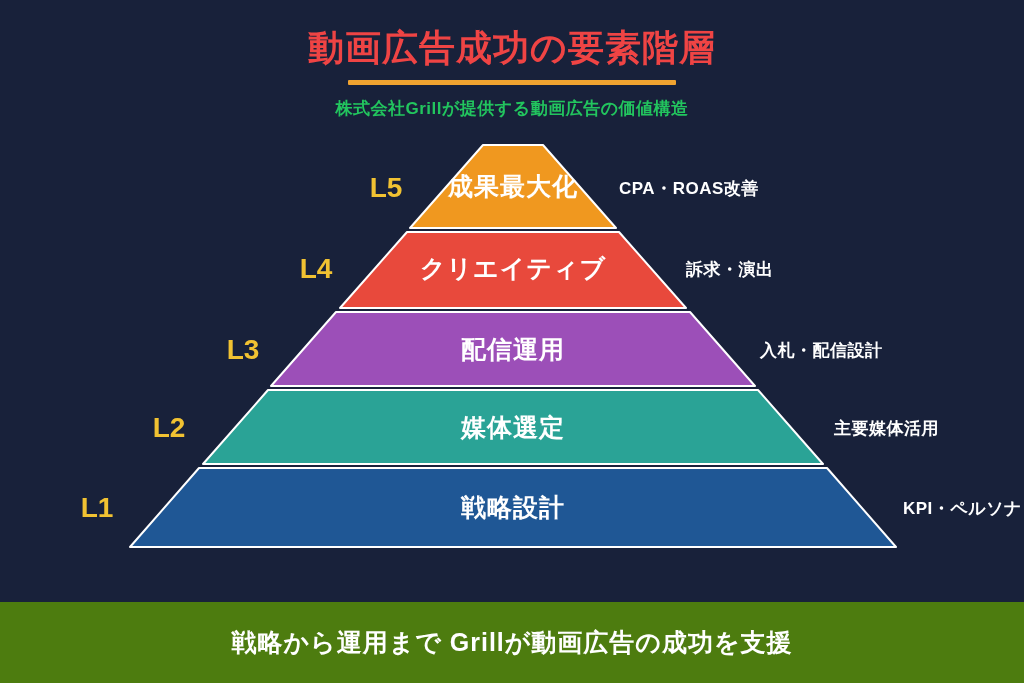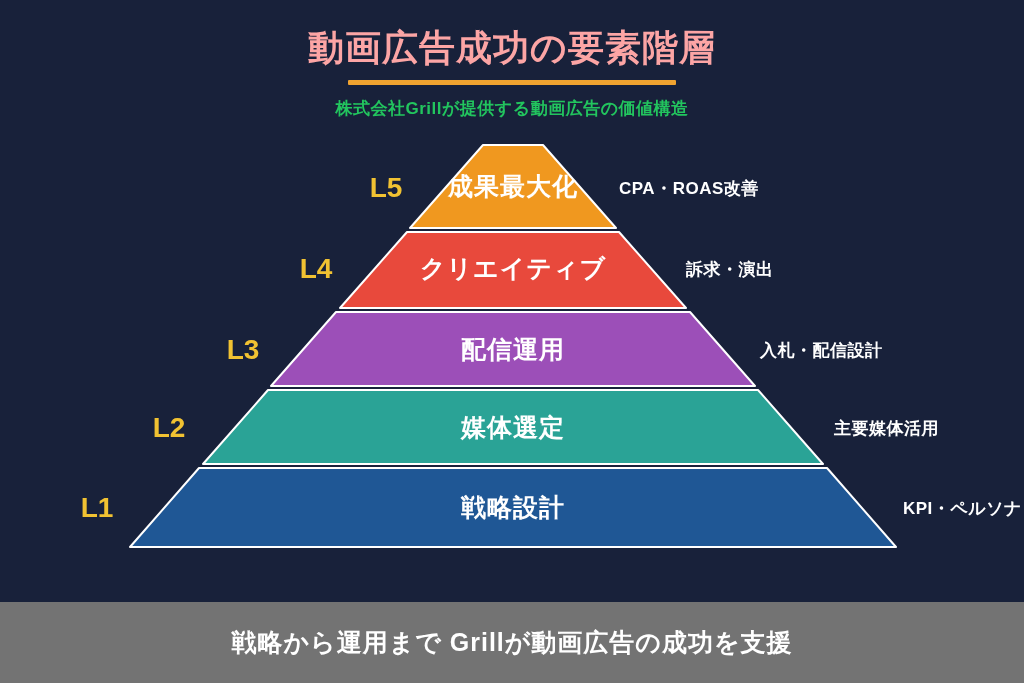--- a/index.html
+++ b/index.html
@@ -13,21 +13,21 @@
     overflow: hidden;
     background: #18213A; 
     font-family: "Liberation Sans", "DejaVu Sans", sans-serif;
   }
   .page-title {
     position: absolute;
     top: 24px;
     left: 0;
     width: 1024px;
     text-align: center;
-    color: #fca5a5;
+    color: #ef4444;
     font-size: 36px;
     font-weight: bold;
     letter-spacing: 1px;
   }
   .title-underline {
     position: absolute;
     top: 80px;
     left: 348px;
     width: 328px;
     height: 5px;
@@ -133,15 +133,15 @@
   </g>
 
   <g>
     <polygon class="layer-shape" points="199,468 827,468 896,547 130,547" fill="#1F5795"></polygon>
     <text class="level-label" x="97" y="517">L1</text>
     <text class="layer-title" x="513" y="516">戦略設計</text>
     <text class="side-label" x="903" y="514">KPI・ペルソナ</text>
   </g>
 </svg>
 
-<div class="footer-banner" style="background-color: #737373;">
+<div class="footer-banner" style="background-color: #4d7c0f;">
   <div class="footer-banner-text">戦略から運用まで Grillが動画広告の成功を支援</div>
 </div>
 
 </body></html>

